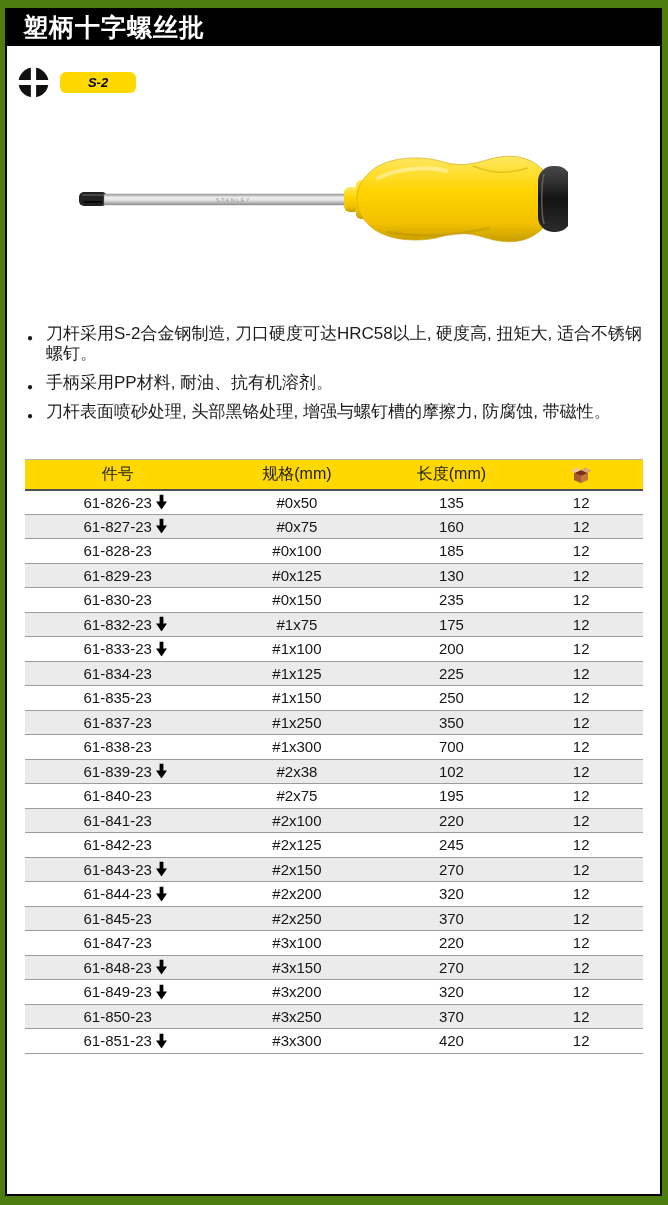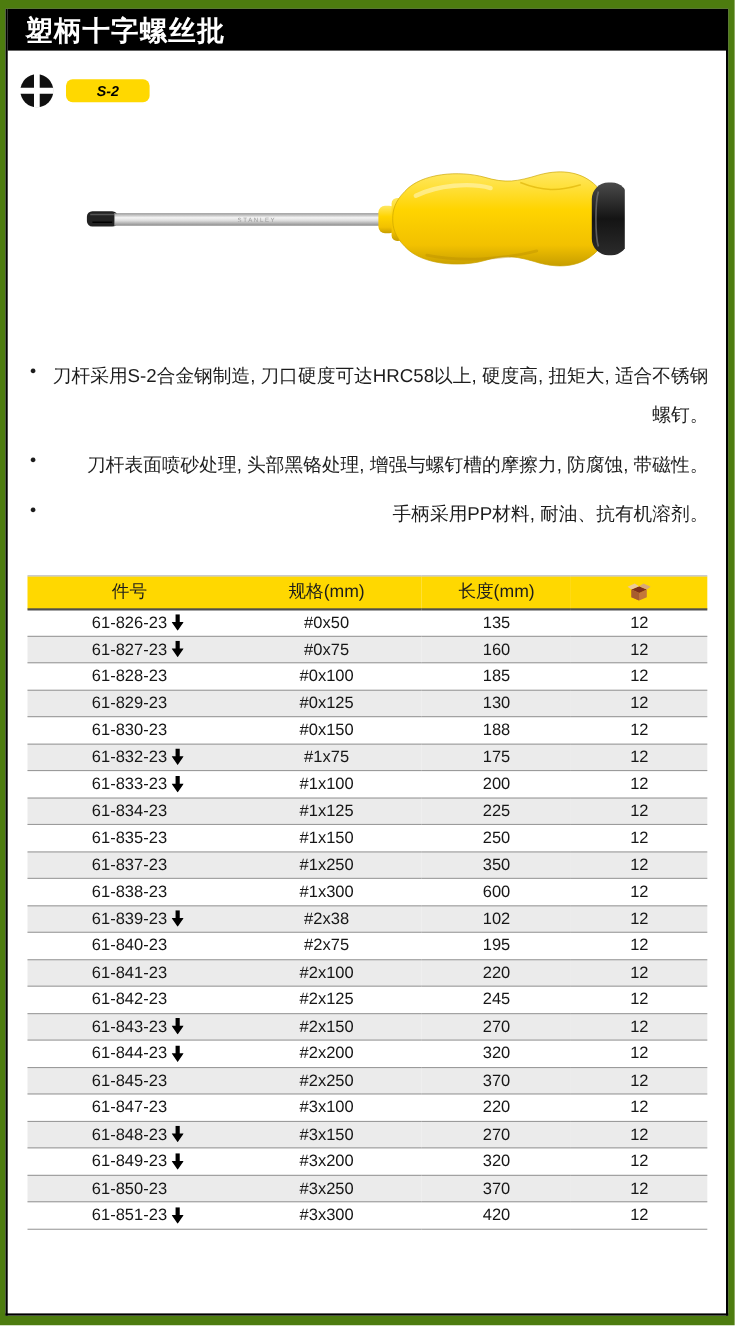--- a/index.html
+++ b/index.html
@@ -10,22 +10,22 @@
            border:2px solid #000; border-top:none; background:#fff; }
   .titlebar { height:38px; background:#000; display:flex; align-items:center;
               padding-left:16px; }
   .titlebar span { color:#fff; font-size:25px; font-weight:bold; letter-spacing:1px; }
   .type-row { display:flex; align-items:center; gap:11px; margin:20px 0 0 11px; height:32px; }
   .badge { background:#FFD800; border-radius:6px; height:21px; min-width:76px;
            display:flex; align-items:center; justify-content:center; }
   .badge span { font-size:13px; font-weight:bold; font-style:italic; color:#000; }
   .product { margin-top:46px; height:112px; padding-left:71px; }
   .features { list-style:none; margin:68px 16px 0 20px; }
-  .features li { position:relative; padding-left:19px; font-size:17px; line-height:36px;
-                 margin-bottom:9px;text-align:right; }
+  .features li { position:relative; padding-left:19px; font-size:17px; line-height:20px;
+                 margin-bottom:9px; }
   .features li::before { content:"●"; position:absolute; left:0; top:0; font-size:10px;
                          line-height:28px; }
   table.spec { border-collapse:collapse; margin:37px 12px 0 18px; width:618px;
                table-layout:fixed; }
   table.spec th { background:#FFD800; height:30px; font-size:16px; font-weight:normal;
                   text-align:center; border-top:1px solid #b5b5b5;
                   border-bottom:2px solid #4f4f4f; }
   table.spec td { height:24.5px; font-size:15px; text-align:center;
                   border-bottom:1px solid #9b9b9b; color:#161616; }
   table.spec tbody tr:nth-child(even) { background:#EBEBEB; }
@@ -93,22 +93,22 @@
           <path d="M310 88 C340 94 380 92 410 84" stroke="#b58900" stroke-width="2.5" fill="none" opacity="0.35" stroke-linecap="round"></path>
           <path d="M395 22 C415 30 430 30 450 24" stroke="#d8ae00" stroke-width="1.5" fill="none" opacity="0.6"></path>
           <rect x="460" y="22" width="33" height="66" rx="15" fill="url(#capG)"></rect>
           <path d="M466 30 C463 40 463 70 466 80" stroke="#777" stroke-width="1.5" fill="none" opacity="0.7"></path>
         </g>
       </svg>
     </div>
 
     <ul class="features">
       <li>刀杆采用S-2合金钢制造, 刀口硬度可达HRC58以上, 硬度高, 扭矩大, 适合不锈钢螺钉。</li>
+      <li>手柄采用PP材料, 耐油、抗有机溶剂。</li>
       <li>刀杆表面喷砂处理, 头部黑铬处理, 增强与螺钉槽的摩擦力, 防腐蚀, 带磁性。</li>
-      <li>手柄采用PP材料, 耐油、抗有机溶剂。</li>
     </ul>
 
     <table class="spec">
       <colgroup>
           <col class="col-part">
           <col class="col-spec">
           <col class="col-len">
           <col class="col-qty">
         </colgroup>
       <thead>
@@ -152,21 +152,21 @@
           </tr>
           <tr>
             <td><span class="partwrap">61-829-23</span></td>
             <td>#0x125</td>
             <td>130</td>
             <td>12</td>
           </tr>
           <tr>
             <td><span class="partwrap">61-830-23</span></td>
             <td>#0x150</td>
-            <td>188</td>
+            <td>235</td>
             <td>12</td>
           </tr>
           <tr>
             <td><span class="partwrap">61-832-23<svg class="dn" width="11" height="15" viewBox="0 0 11 15">
                   <path d="M3.6 0h3.8v7H11L5.5 15 0 7h3.6z" fill="#000"></path>
                 </svg></span></td>
             <td>#1x75</td>
             <td>175</td>
             <td>12</td>
           </tr>
@@ -192,21 +192,21 @@
           </tr>
           <tr>
             <td><span class="partwrap">61-837-23</span></td>
             <td>#1x250</td>
             <td>350</td>
             <td>12</td>
           </tr>
           <tr>
             <td><span class="partwrap">61-838-23</span></td>
             <td>#1x300</td>
-            <td>600</td>
+            <td>700</td>
             <td>12</td>
           </tr>
           <tr>
             <td><span class="partwrap">61-839-23<svg class="dn" width="11" height="15" viewBox="0 0 11 15">
                   <path d="M3.6 0h3.8v7H11L5.5 15 0 7h3.6z" fill="#000"></path>
                 </svg></span></td>
             <td>#2x38</td>
             <td>102</td>
             <td>12</td>
           </tr>

